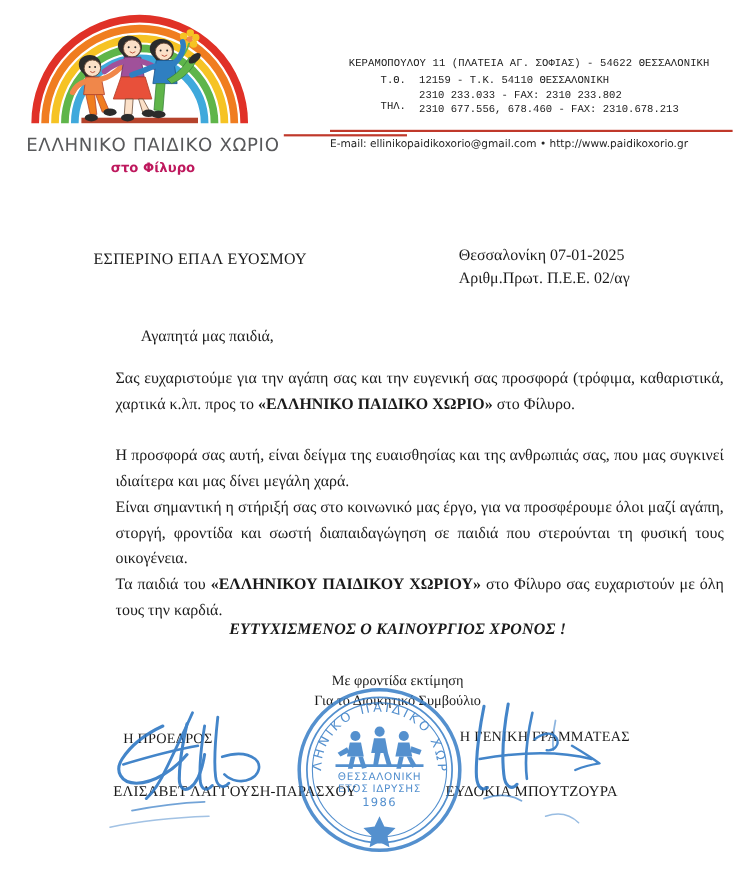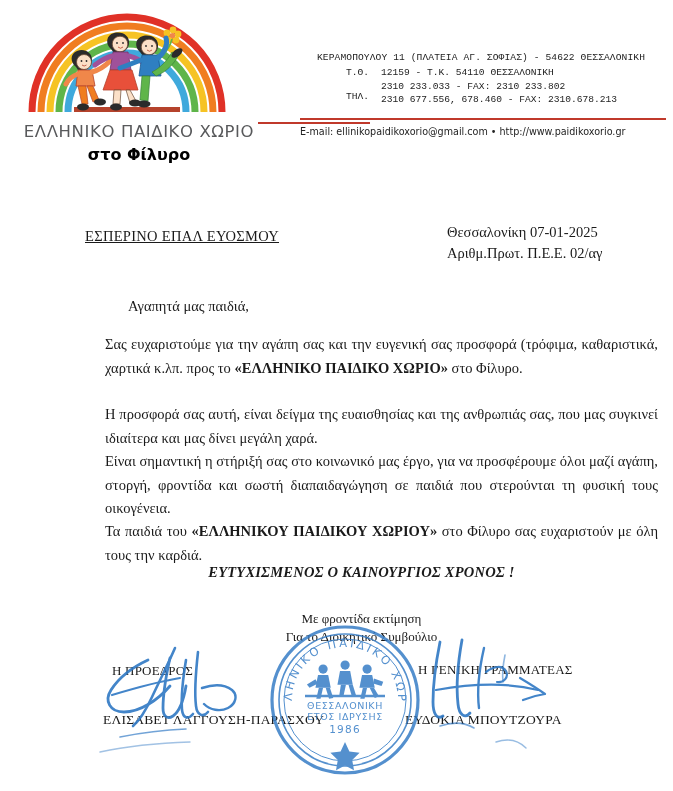--- a/index.html
+++ b/index.html
@@ -53,23 +53,23 @@
     color: #58595b;
     white-space: nowrap;
   }
   .logo-subtitle {
     position: absolute;
     left: 6px;
     top: 133px;
     width: 250px;
     text-align: center;
     font-family: "DejaVu Sans", sans-serif;
-    font-size: 16px;
+    font-size: 12px;
     font-weight: bold;
-    color: #000000;
+    color: #be185d;
   }
   .logo-rule {
     position: absolute;
     left: 258px;
     top: 122px;
     width: 112px;
     height: 2px;
     background: #c0392b;
   }
 
@@ -123,29 +123,27 @@
     white-space: nowrap;
   }
 
   
   .addressee {
     position: absolute;
     left: 85px;
     top: 228px;
     font-size: 14.5px;
     letter-spacing: 0.3px;
-    text-decoration: underline;
   }
   .dateblock {
     position: absolute;
     left: 417px;
     top: 222px;
     font-size: 14.5px;
     line-height: 21px;
-    margin-left: 30px;
   }
 
   .salutation {
     position: absolute;
     left: 128px;
     top: 298px;
     font-size: 14.5px;
   }
 
   .para {

